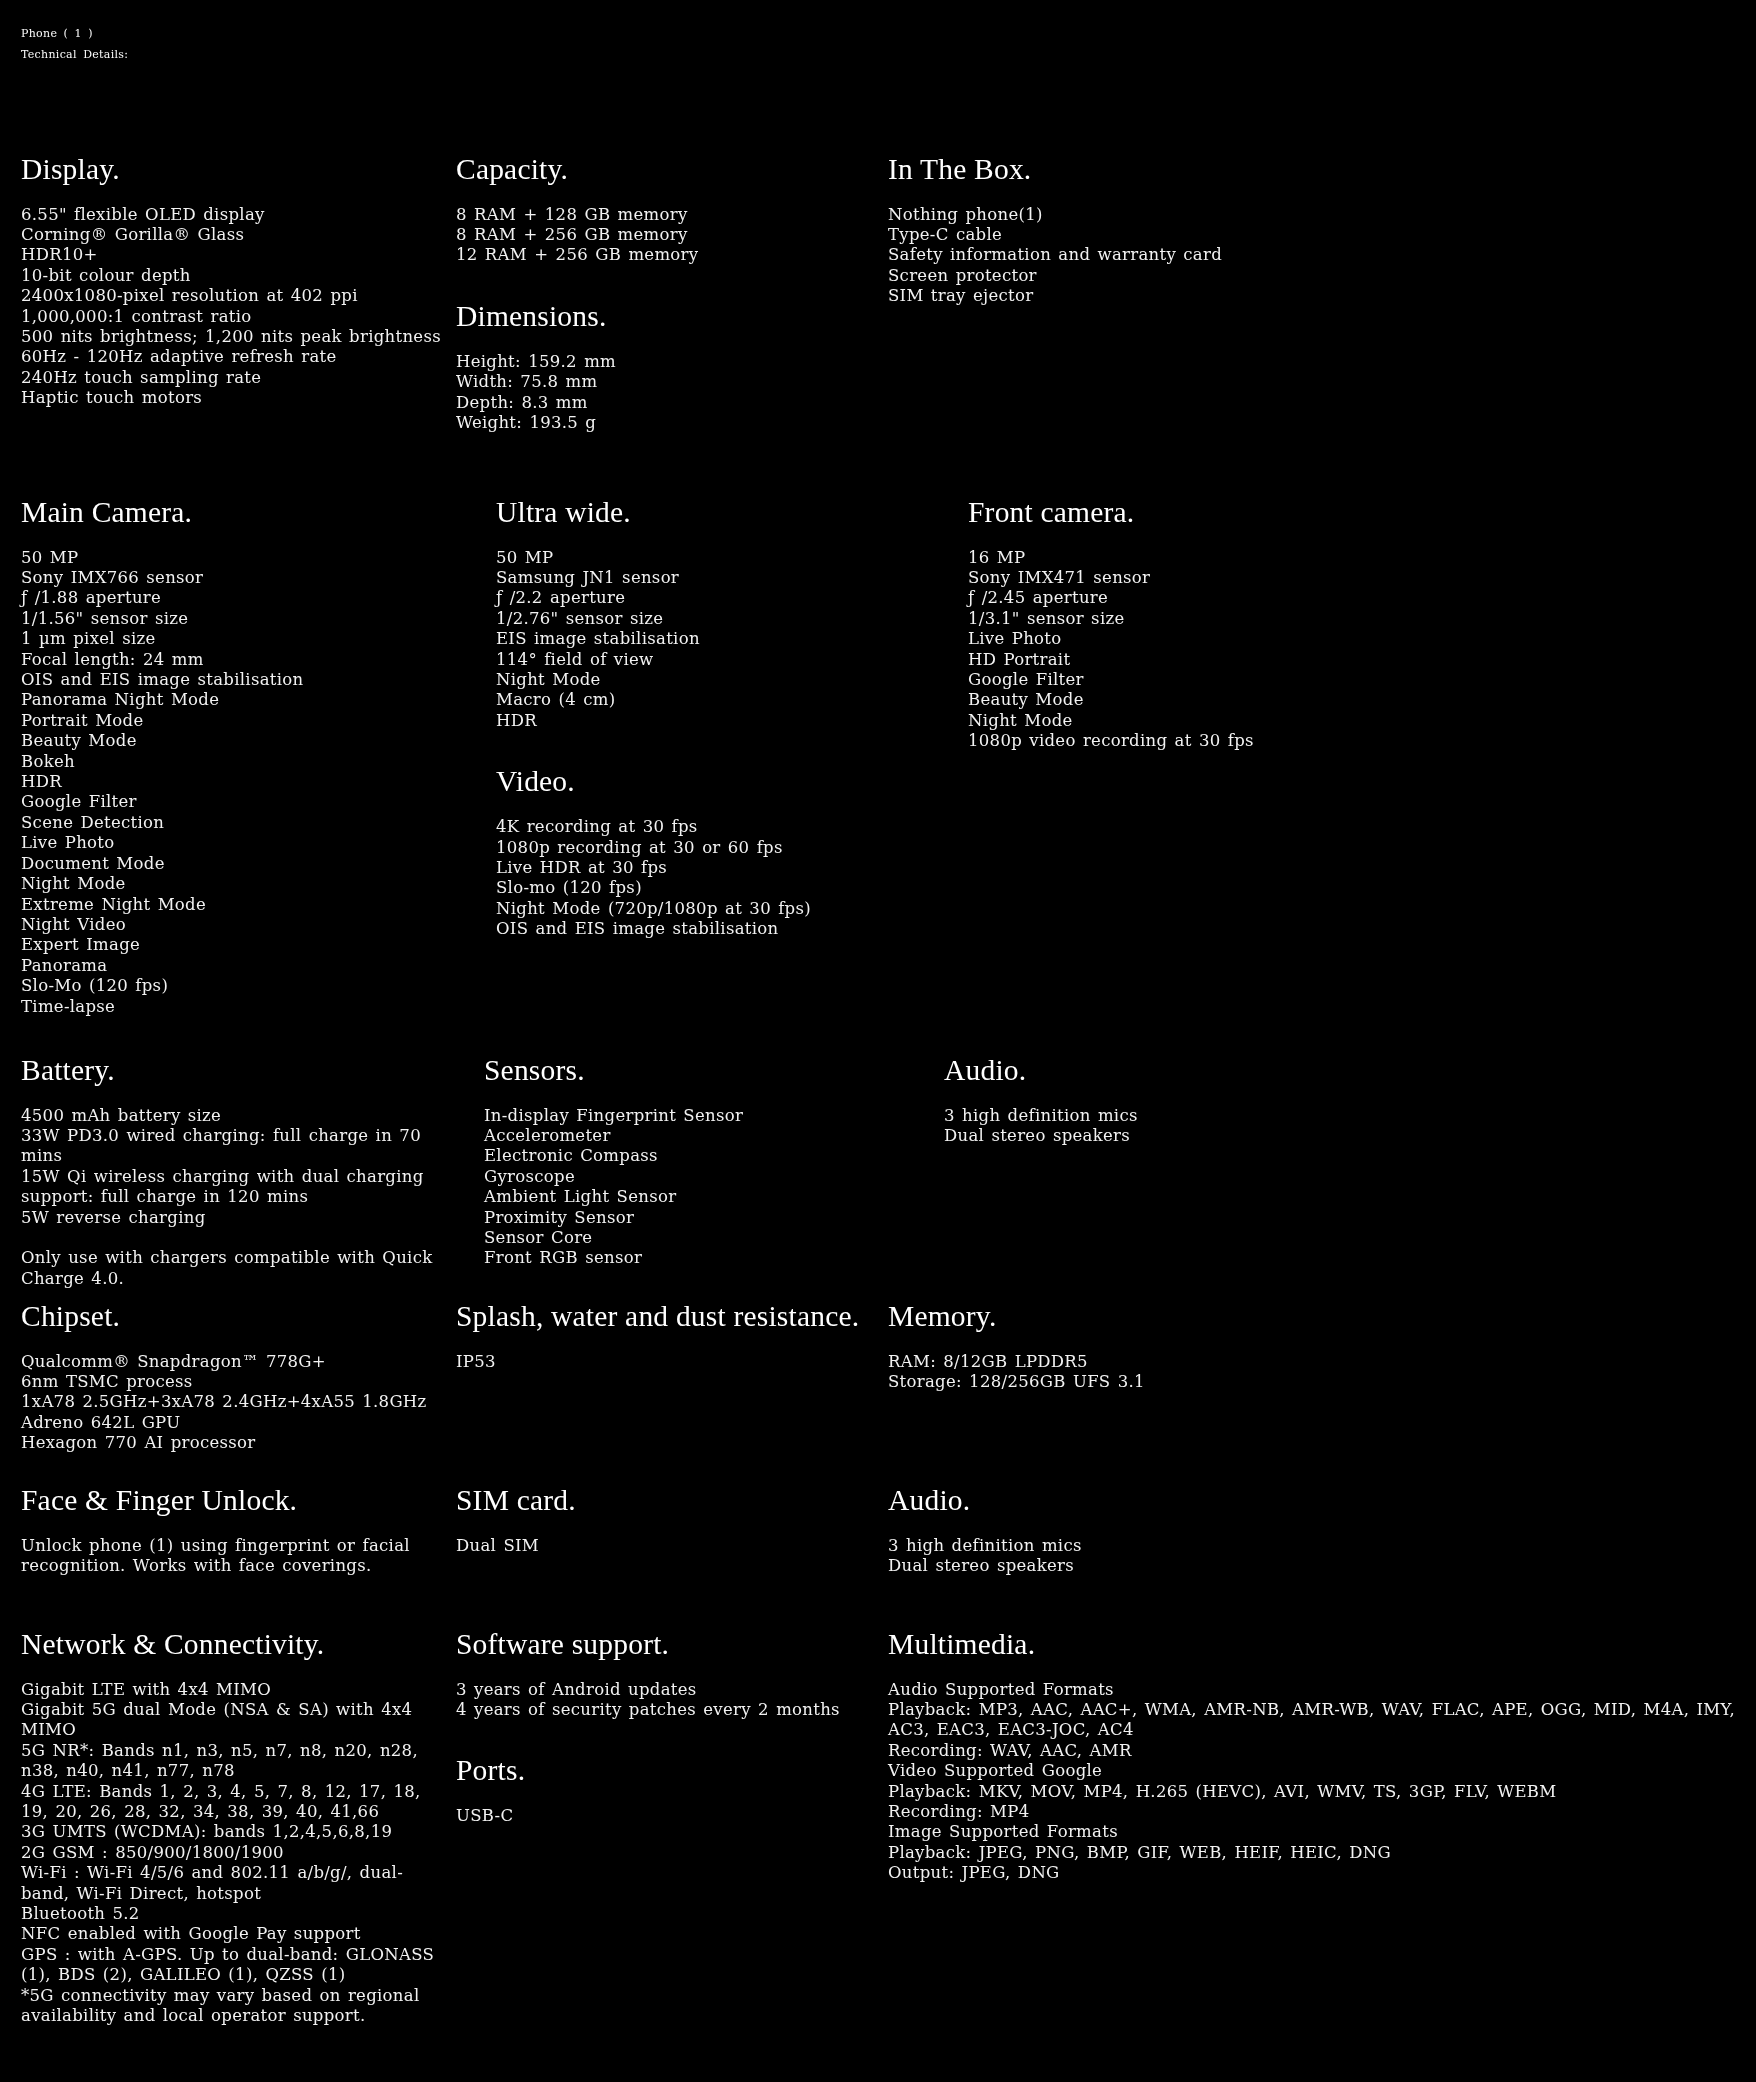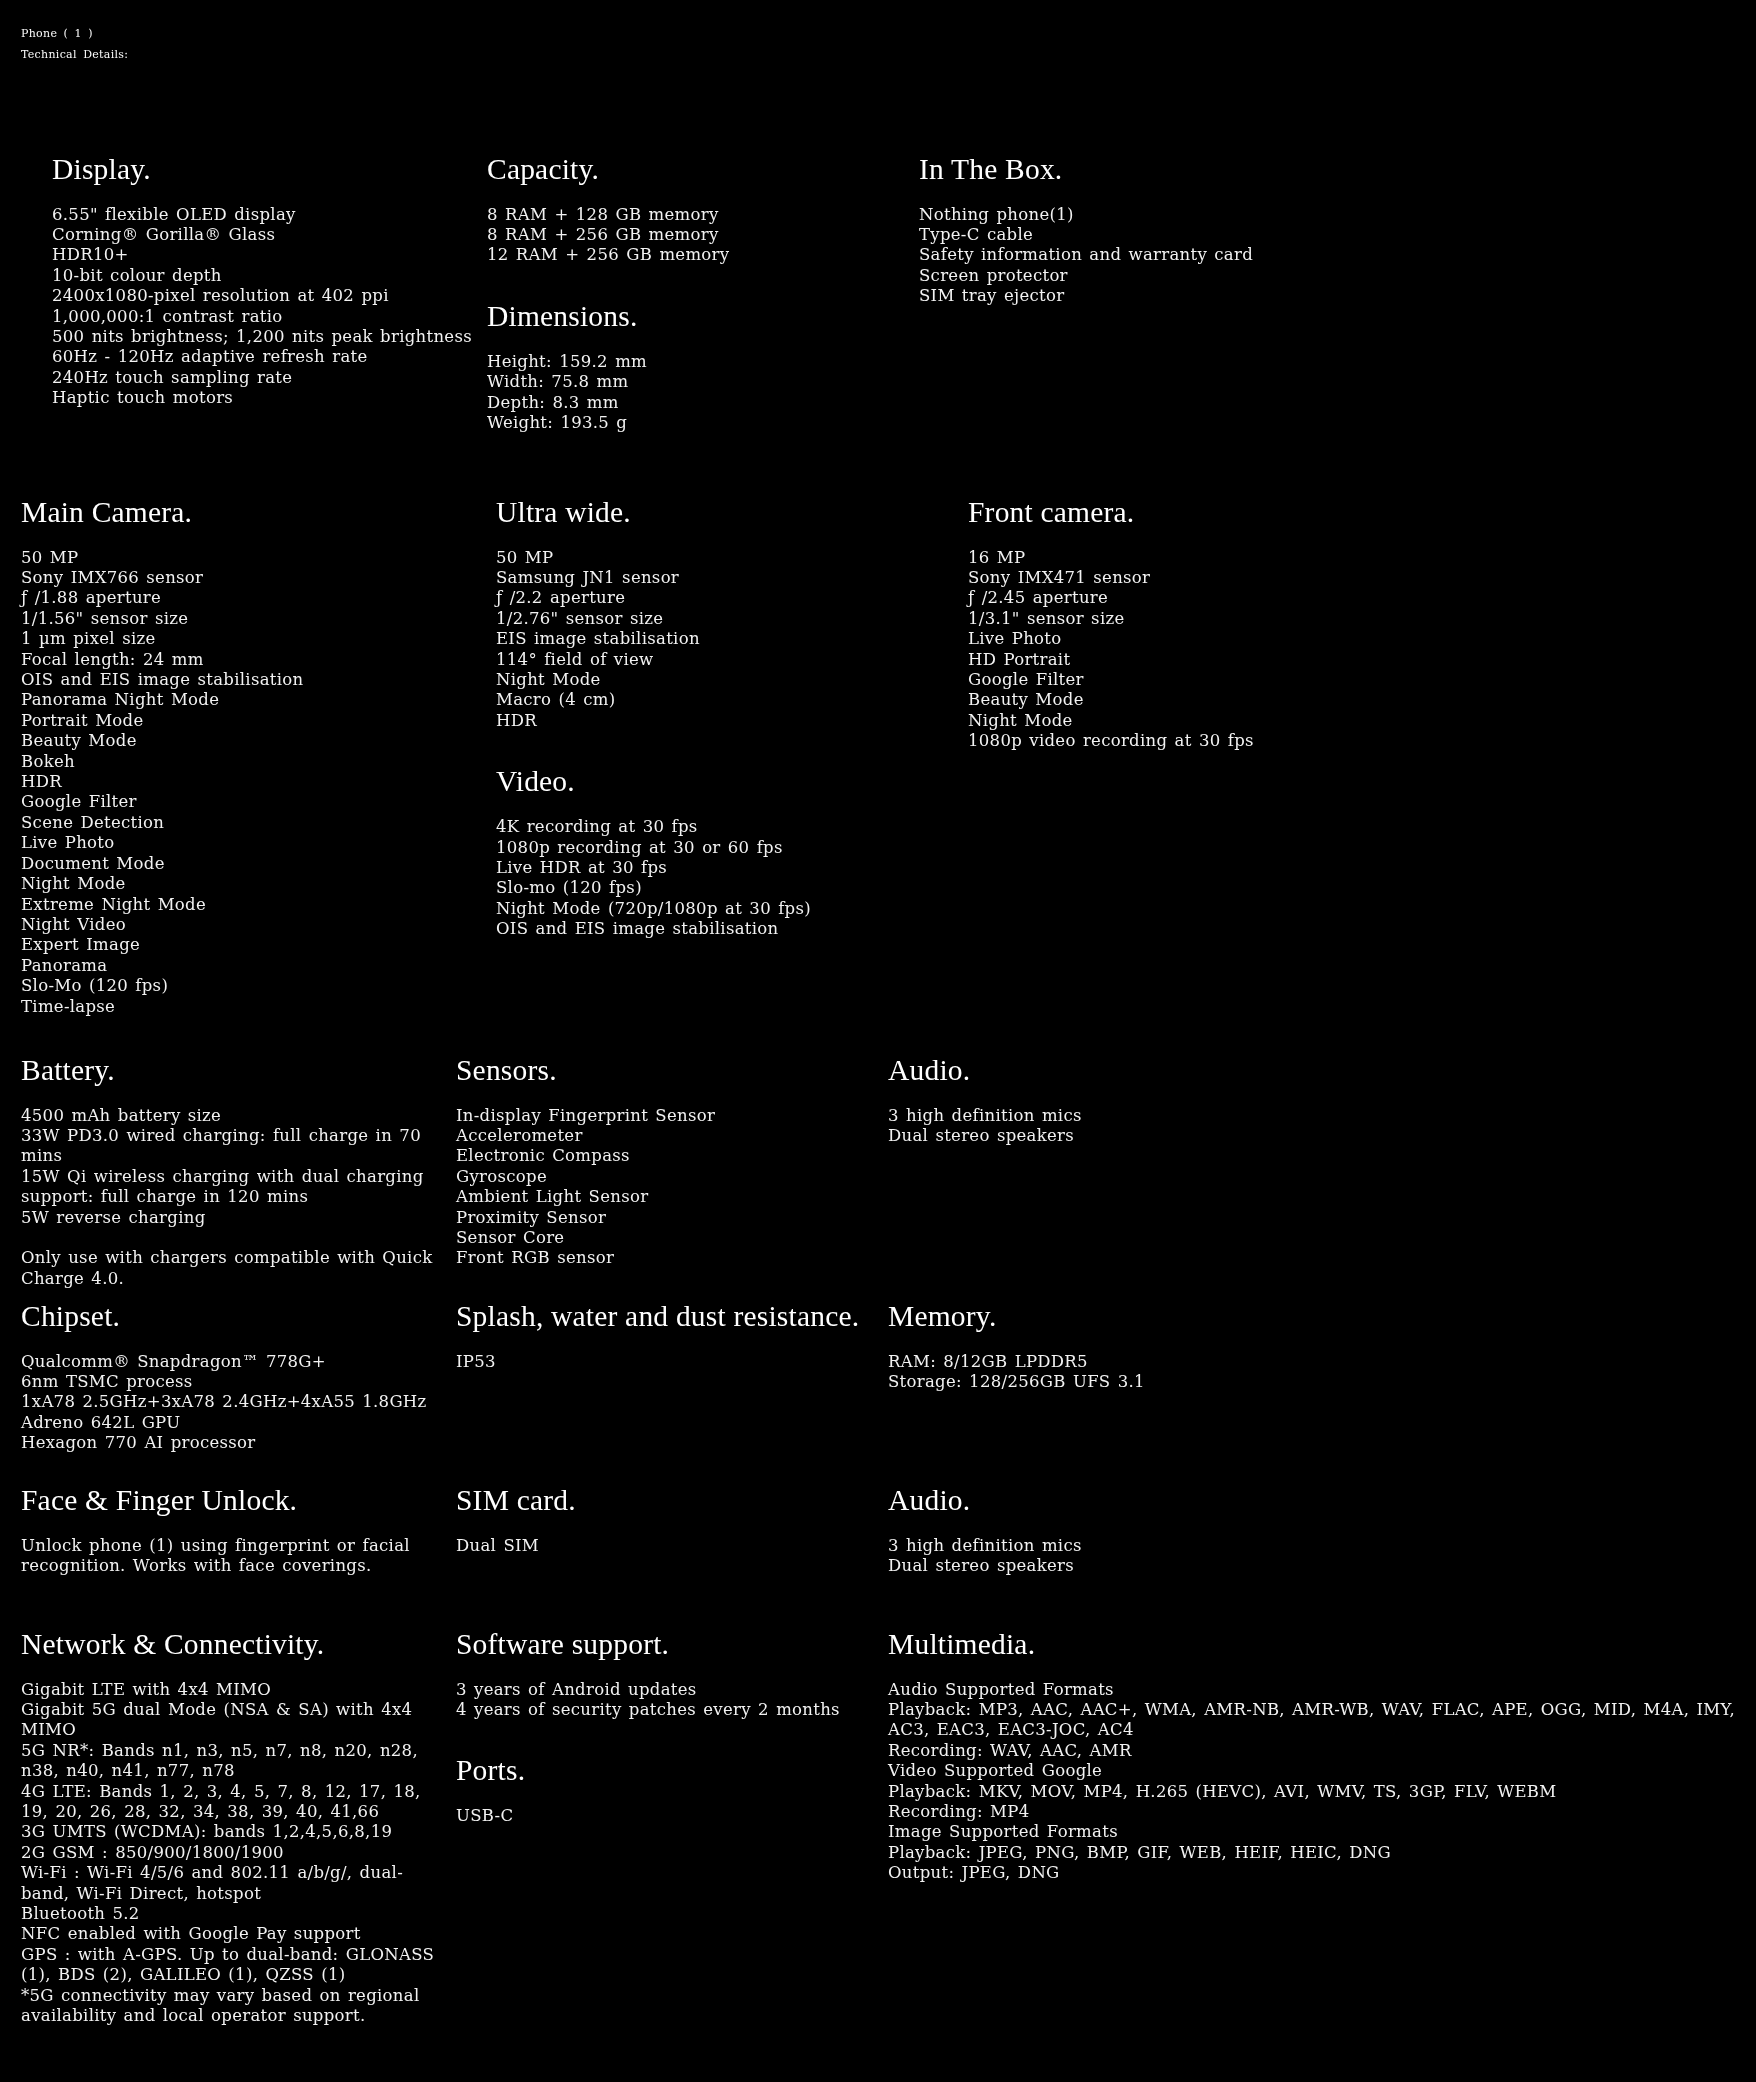--- a/index.html
+++ b/index.html
@@ -23,23 +23,23 @@
     word-spacing:2.6px;
     flex-direction:column;
   }
   .header .brand{min-width:149px;}
   #rows{margin-top:87px;}
   .row{
     display:grid;
     grid-template-columns:435px 432px 1fr;
     align-items:start;
   }
-  .row1{height:343px;margin-left:31px;}
+  .row1{height:343px;}
   .row2{height:558px;gap:40px;}
-  .row3{height:246px;}
+  .row3{height:246px;gap:28px;}
   .row4{height:184px;}
   .row5{height:144px;}
   .cell{min-width:0;padding-right:12px;}
   .section + .section{margin-top:33px;}
   h2{
     font-family:"Liberation Serif","DejaVu Serif",serif;
     font-weight:normal;
     font-size:29.5px;
     line-height:35px;
     margin:0 0 18px 0;

